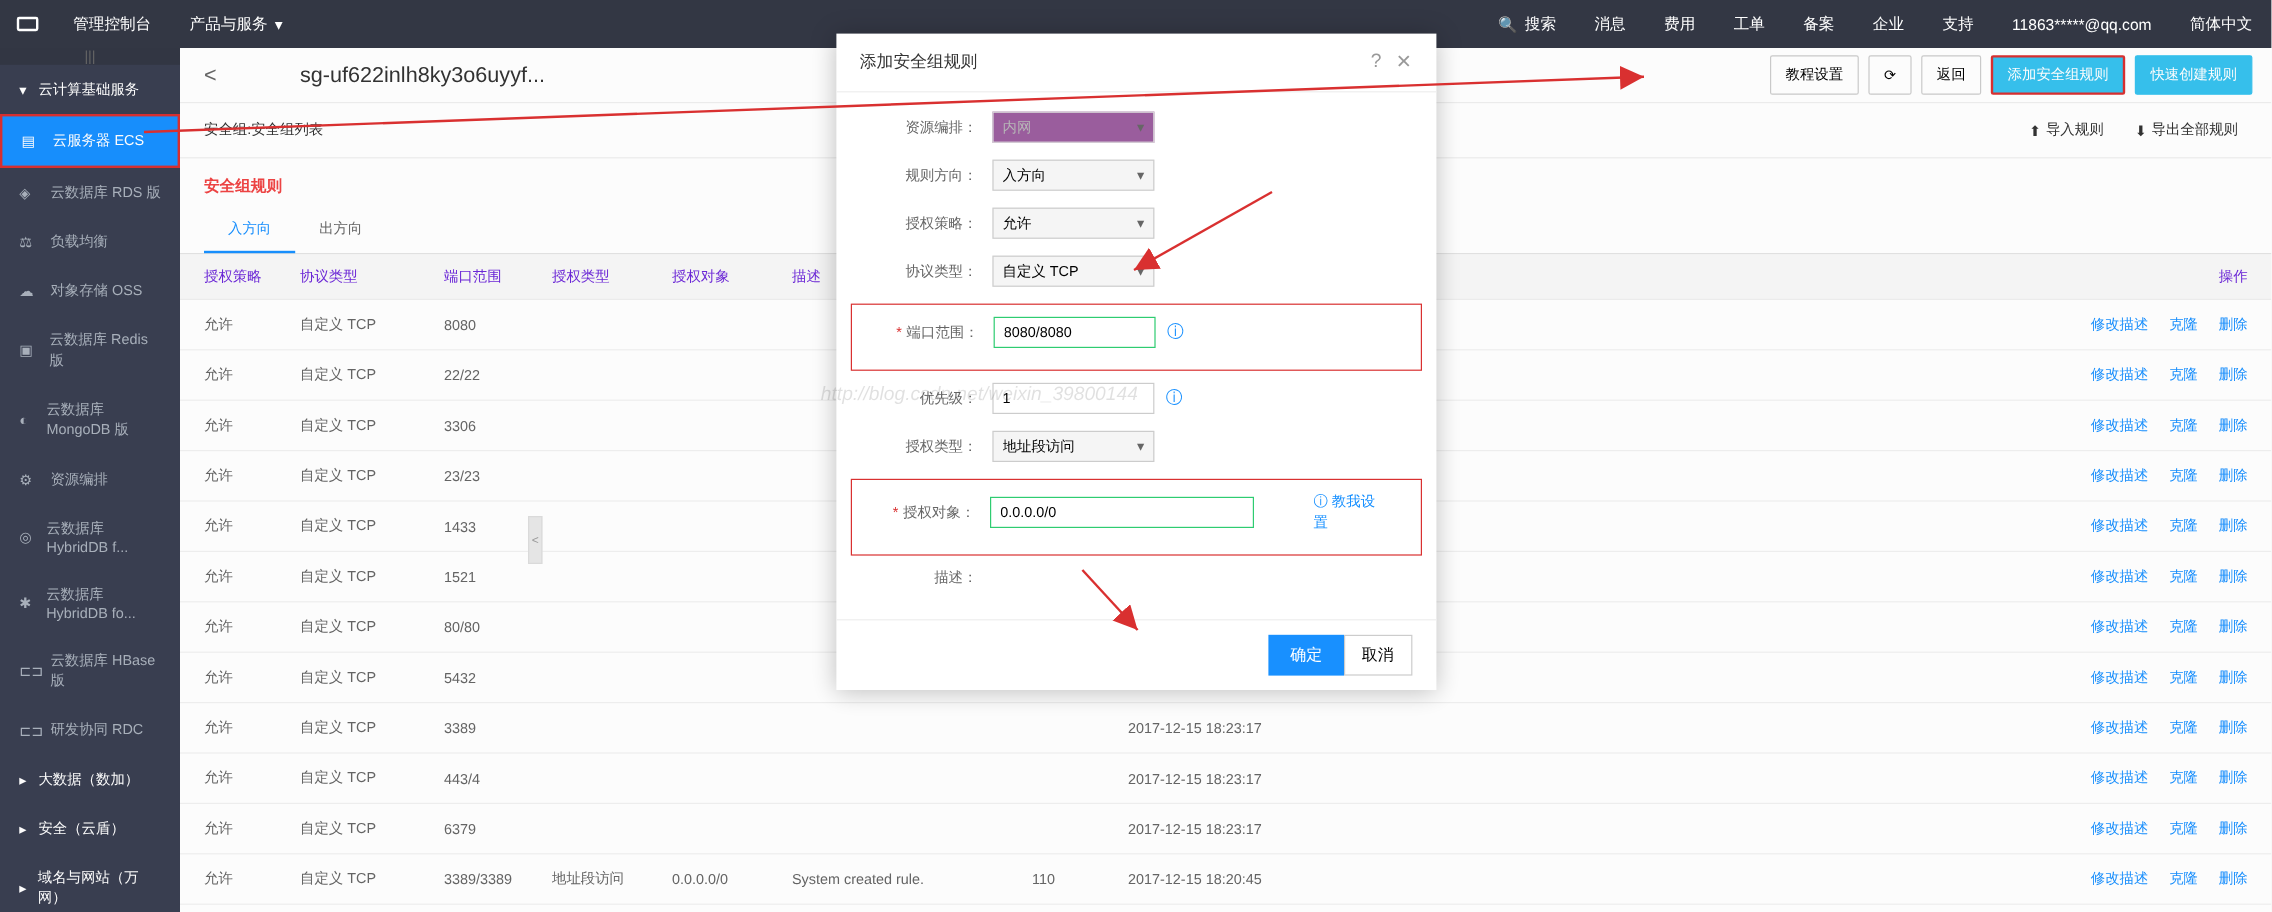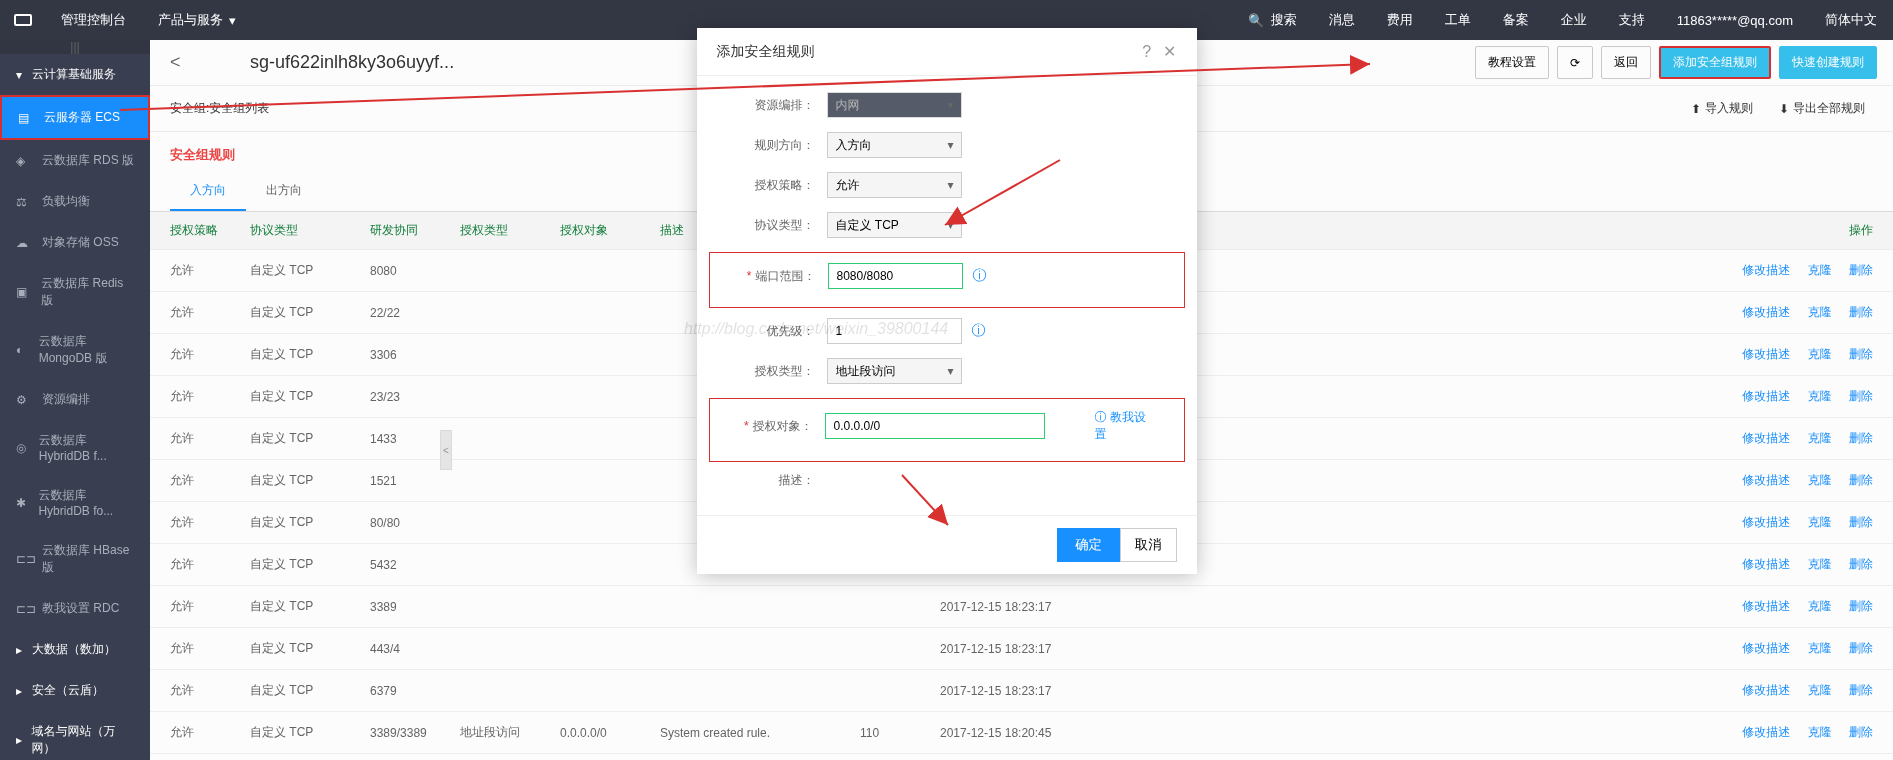--- a/index.html
+++ b/index.html
@@ -35,21 +35,21 @@
     .sub-header .actions { display: flex; gap: 10px; }
     .link-btn { color: #333; cursor: pointer; padding: 4px 8px; display: flex; align-items: center; gap: 4px; }
     
     .breadcrumb-row { padding: 14px 20px 8px; color: #ef4444; font-size: 13px; font-weight: bold; }
     
     .tabs { display: flex; border-bottom: 1px solid #ddd; padding: 0 20px; }
     .tab { padding: 10px 20px; cursor: pointer; color: #666; border-bottom: 2px solid transparent; }
     .tab.active { color: #1890ff; border-bottom-color: #1890ff; }
     
     .table { width: 100%; }
-    .table-header { display: flex; background: #f7f7f7; padding: 10px 20px; color: #15803d; border-bottom: 1px solid #eee; }
+    .table-header { display: flex; background: #f7f7f7; padding: 10px 20px; color: #6d28d9; border-bottom: 1px solid #eee; }
     .table-row { display: flex; padding: 12px 20px; border-bottom: 1px solid #f0f0f0; color: #666; align-items: center; }
     .col-policy { width: 80px; }
     .col-protocol { width: 120px; }
     .col-port { width: 90px; }
     .col-authtype { width: 100px; }
     .col-authobj { width: 100px; }
     .col-desc { width: 200px; }
     .col-priority { width: 80px; }
     .col-time { width: 180px; }
     .col-actions { flex: 1; text-align: right; }
@@ -61,21 +61,21 @@
     .modal-title { flex: 1; font-size: 14px; color: #333; }
     .modal-close { cursor: pointer; color: #999; font-size: 16px; margin-left: 12px; }
     .modal-body { padding: 16px 40px 12px; }
     .form-row { display: flex; align-items: center; margin-bottom: 14px; position: relative; }
     .form-label { width: 90px; text-align: right; color: #666; padding-right: 12px; }
     .form-label .req { color: #d93030; margin-right: 4px; }
     .form-control { flex: 0 0 135px; }
     .form-control input, .form-control select, .form-control textarea { width: 100%; padding: 5px 8px; border: 1px solid #ccc; font-size: 12px; }
     .form-control.wide { flex: 0 0 220px; }
     .form-control select { background: #f5f5f5; appearance: none; -webkit-appearance: none; }
-    .form-control select.disabled { background: #0f172a; color: #999; }
+    .form-control select.disabled { background: #701a75; color: #999; }
     .select-wrap { position: relative; }
     .select-wrap::after { content: "▾"; position: absolute; right: 8px; top: 50%; transform: translateY(-50%); color: #666; pointer-events: none; }
     .info-icon { color: #1890ff; margin-left: 10px; font-size: 14px; }
     .help-link { color: #1890ff; cursor: pointer; margin-left: 50px; font-size: 12px; }
     .hint-text { color: #999; font-size: 11px; margin-top: 6px; margin-left: 0px;}
     .highlight-box-red { border: 1px solid #d93030; padding: 10px 0 4px; margin: 0 -28px 10px; padding-left: 28px; padding-right: 28px;}
     .highlight-input-green input { border: 1px solid #2ecc71 !important; }
     .modal-footer { padding: 12px 20px; border-top: 1px solid #eee; display: flex; justify-content: flex-end; position: relative;}
     .btn-ok { background: #1890ff; color: #fff; border: none; padding: 7px 18px; cursor: pointer; }
     .btn-cancel { background: #fff; border: 1px solid #ccc; padding: 7px 14px; cursor: pointer; }
@@ -157,21 +157,21 @@
     <div class="sidebar-section">
         <span class="icon">✱</span>
         <span>云数据库HybridDB fo...</span>
       </div>
     <div class="sidebar-section">
         <span class="icon">⊏⊐</span>
         <span>云数据库 HBase 版</span>
       </div>
     <div class="sidebar-section">
         <span class="icon">⊏⊐</span>
-        <span>教我设置 RDC</span>
+        <span>研发协同 RDC</span>
       </div>
     <div class="sidebar-section header">
         <span class="arrow">▸</span>
         <span>大数据（数加）</span>
       </div>
     <div class="sidebar-section header">
         <span class="arrow">▸</span>
         <span>安全（云盾）</span>
       </div>
     <div class="sidebar-section header">
@@ -212,21 +212,21 @@
 
     <div class="tabs">
       <div class="tab active">入方向</div>
       <div class="tab">出方向</div>
     </div>
 
     <div class="table">
       <div class="table-header">
         <div class="col-policy">授权策略</div>
         <div class="col-protocol">协议类型</div>
-        <div class="col-port">研发协同</div>
+        <div class="col-port">端口范围</div>
         <div class="col-authtype">授权类型</div>
         <div class="col-authobj">授权对象</div>
         <div class="col-desc">描述</div>
         <div class="col-priority">优先级</div>
         <div class="col-time">创建时间</div>
         <div class="col-actions">操作</div>
       </div>
       <div id="table-body">
           <div class="table-row">
     <div class="col-policy">允许</div>

